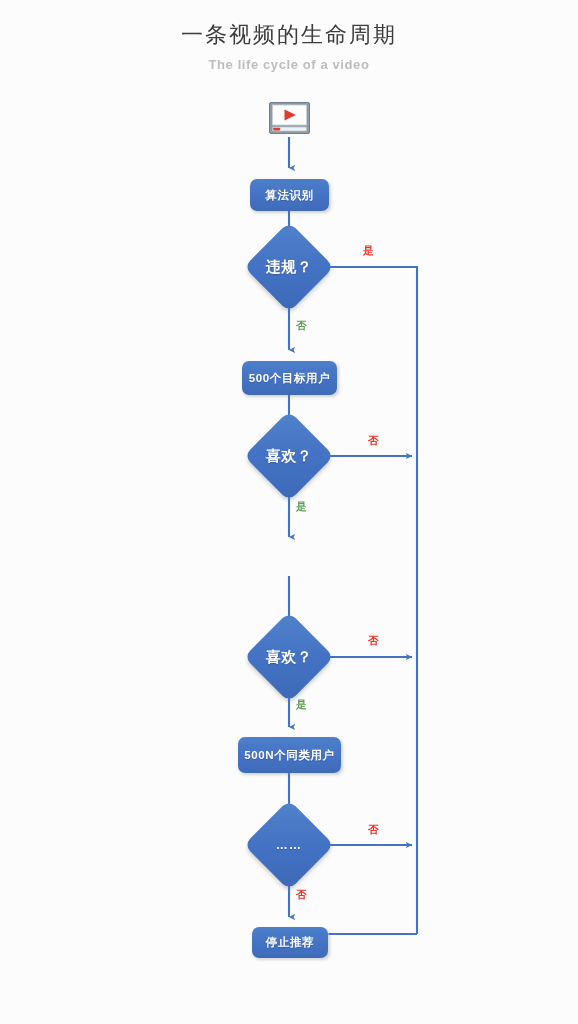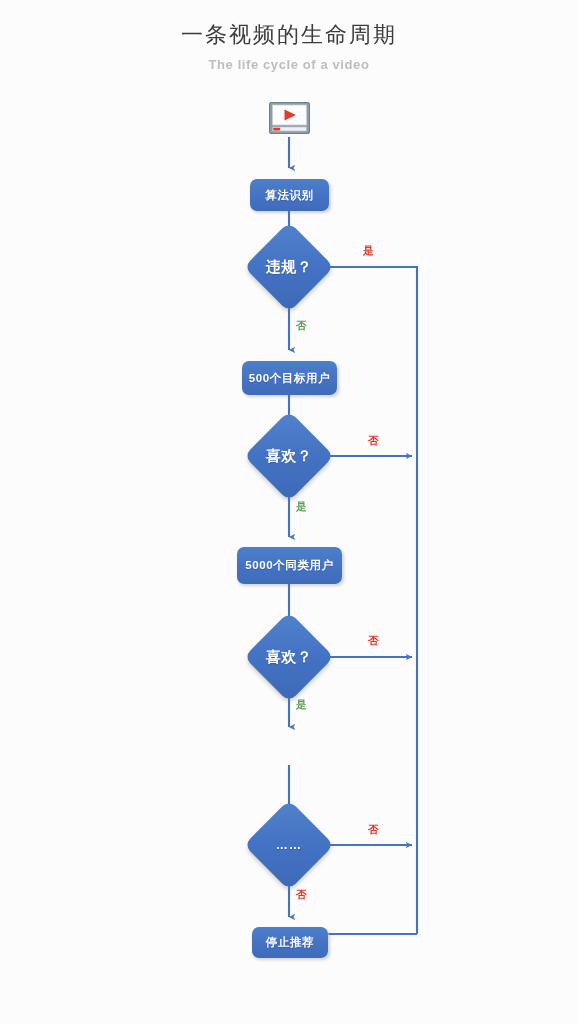--- a/index.html
+++ b/index.html
@@ -205,27 +205,27 @@
     <div class="decision-label">违规？</div>
   </div>
 
   <div class="process" style="left:242px; top:353px; width:95px; height:34px;border-radius:7px;">500个目标用户</div>
 
   <div class="decision-wrap" style="left:257px; top:424px;">
     <div class="decision-shape"></div>
     <div class="decision-label">喜欢？</div>
   </div>
 
-  <div class="process" style="left:237px; top:539px; width:105px; height:37px;">5000个同类用户</div>
 
   <div class="decision-wrap" style="left:257px; top:625px;">
     <div class="decision-shape"></div>
     <div class="decision-label">喜欢？</div>
   </div>
 
+  <div class="process" style="left:238px; top:729px; width:103px; height:36px;">500N个同类用户</div>
 
   <div class="decision-wrap" style="left:257px; top:813px;">
     <div class="decision-shape"></div>
     <div class="decision-label dots">……</div>
   </div>
 
   <div class="process" style="left:252px; top:919px; width:76px; height:31px;">停止推荐</div>
 
   <div class="edge-label yes-red" style="left:363px; top:244px;">是</div>
   <div class="edge-label no-green" style="left:296px; top:319px;">否</div>

